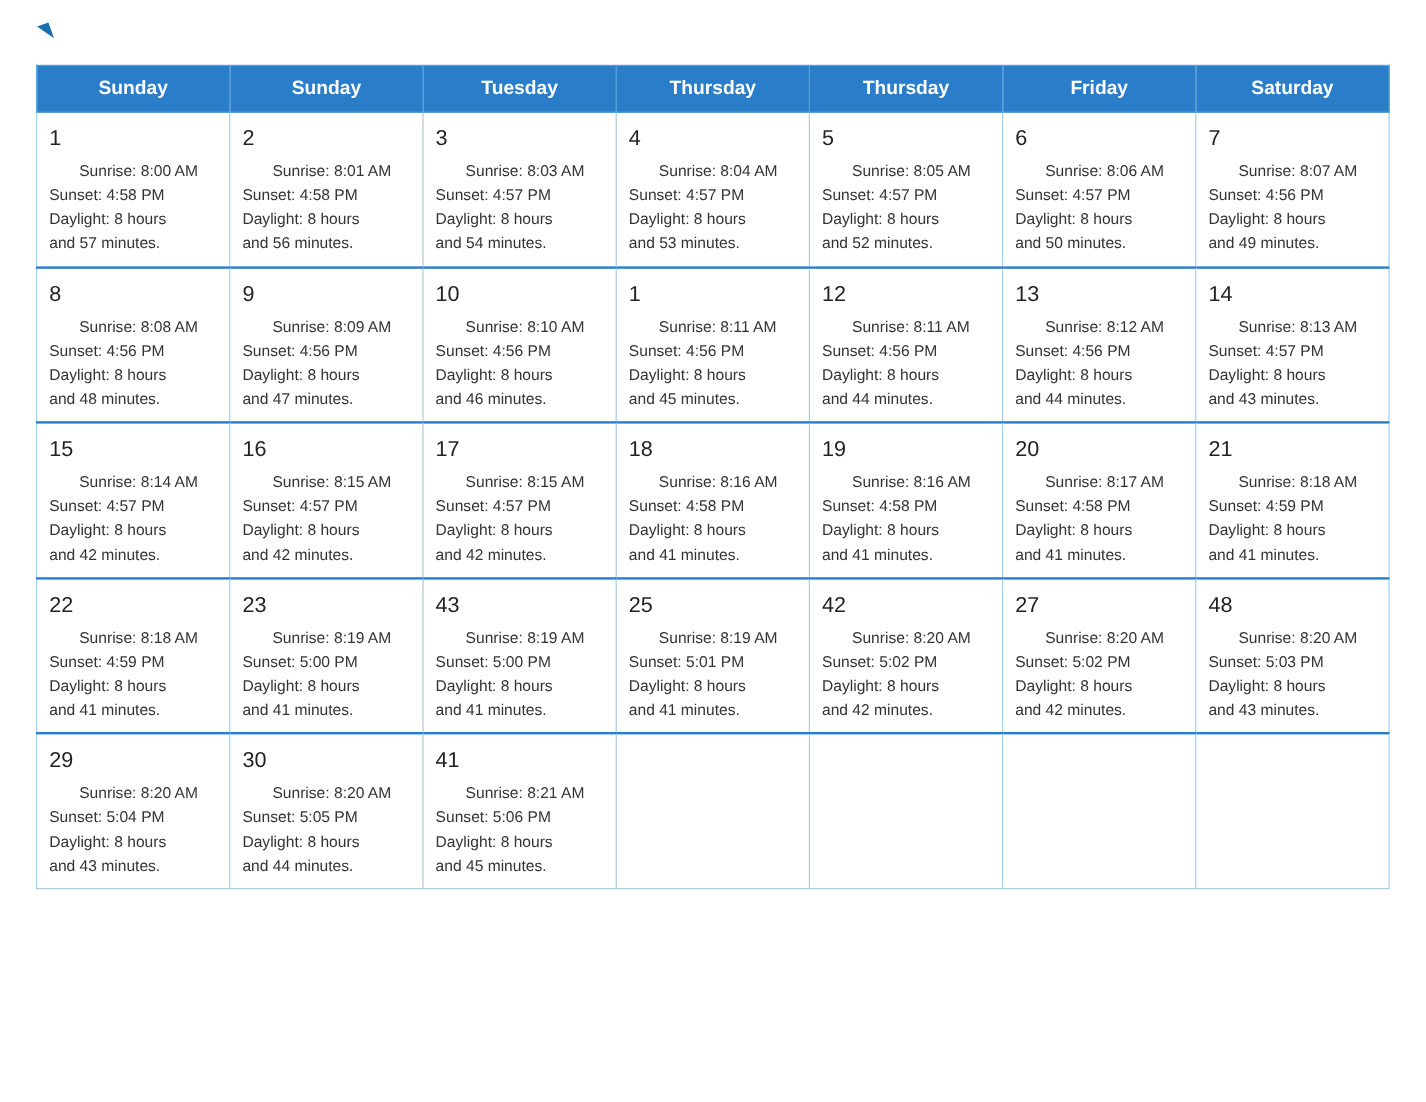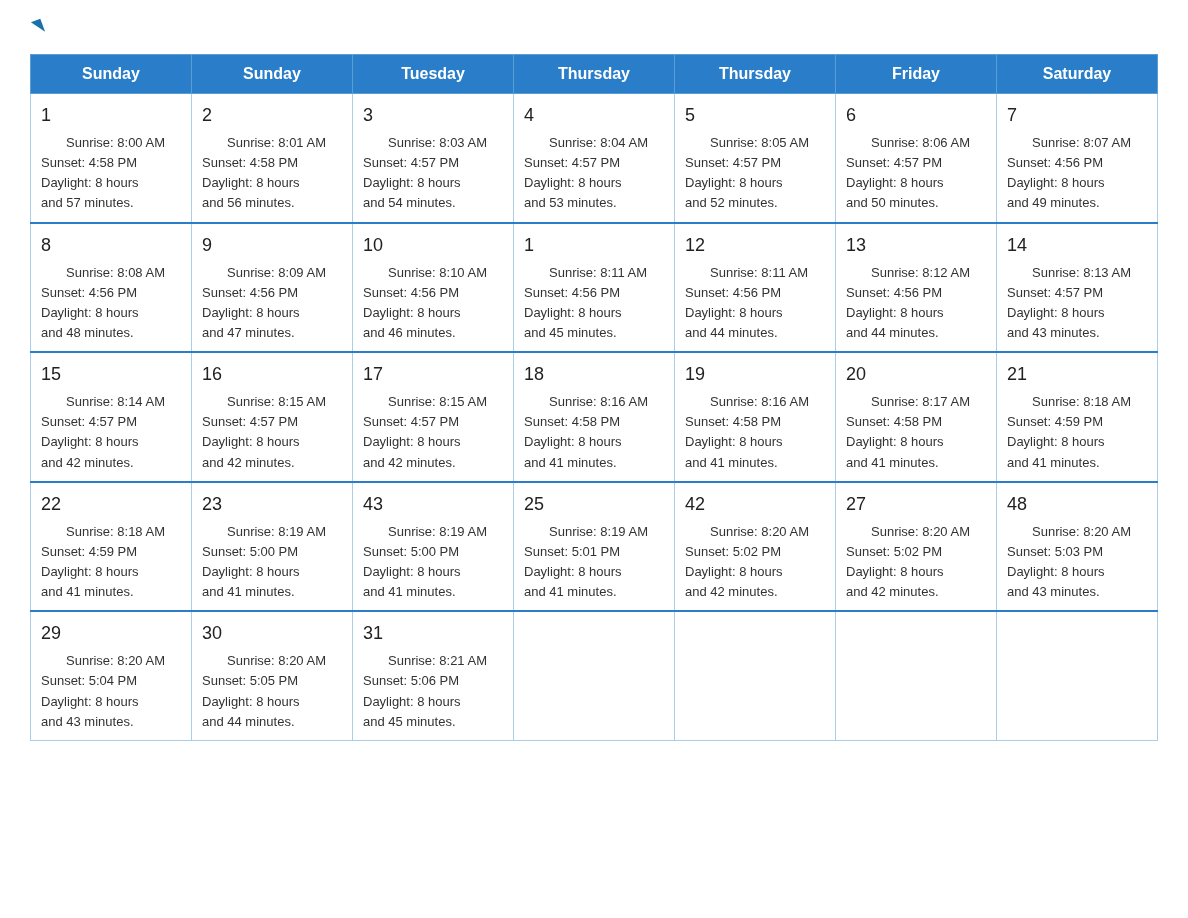--- a/index.html
+++ b/index.html
@@ -259,21 +259,21 @@
       <tr class="row-divider">
         <td>
           <span class="day-num">29</span>
           <span class="day-info">Sunrise: 8:20 AM<br>Sunset: 5:04 PM<br>Daylight: 8 hours<br>and 43 minutes.</span>
         </td>
         <td>
           <span class="day-num">30</span>
           <span class="day-info">Sunrise: 8:20 AM<br>Sunset: 5:05 PM<br>Daylight: 8 hours<br>and 44 minutes.</span>
         </td>
         <td>
-          <span class="day-num">31</span>
+          <span class="day-num">41</span>
           <span class="day-info">Sunrise: 8:21 AM<br>Sunset: 5:06 PM<br>Daylight: 8 hours<br>and 45 minutes.</span>
         </td>
         <td class="empty"></td>
         <td class="empty"></td>
         <td class="empty"></td>
         <td class="empty"></td>
       </tr>
     </tbody>
 </table>
 

